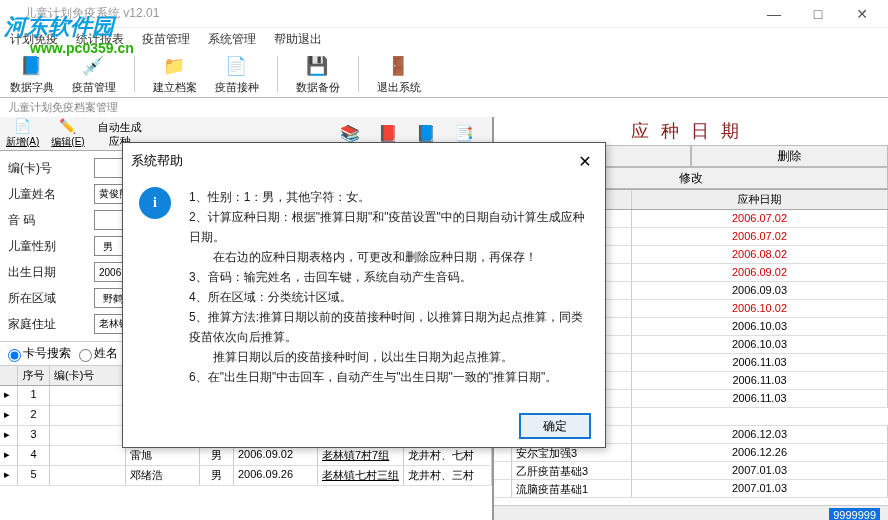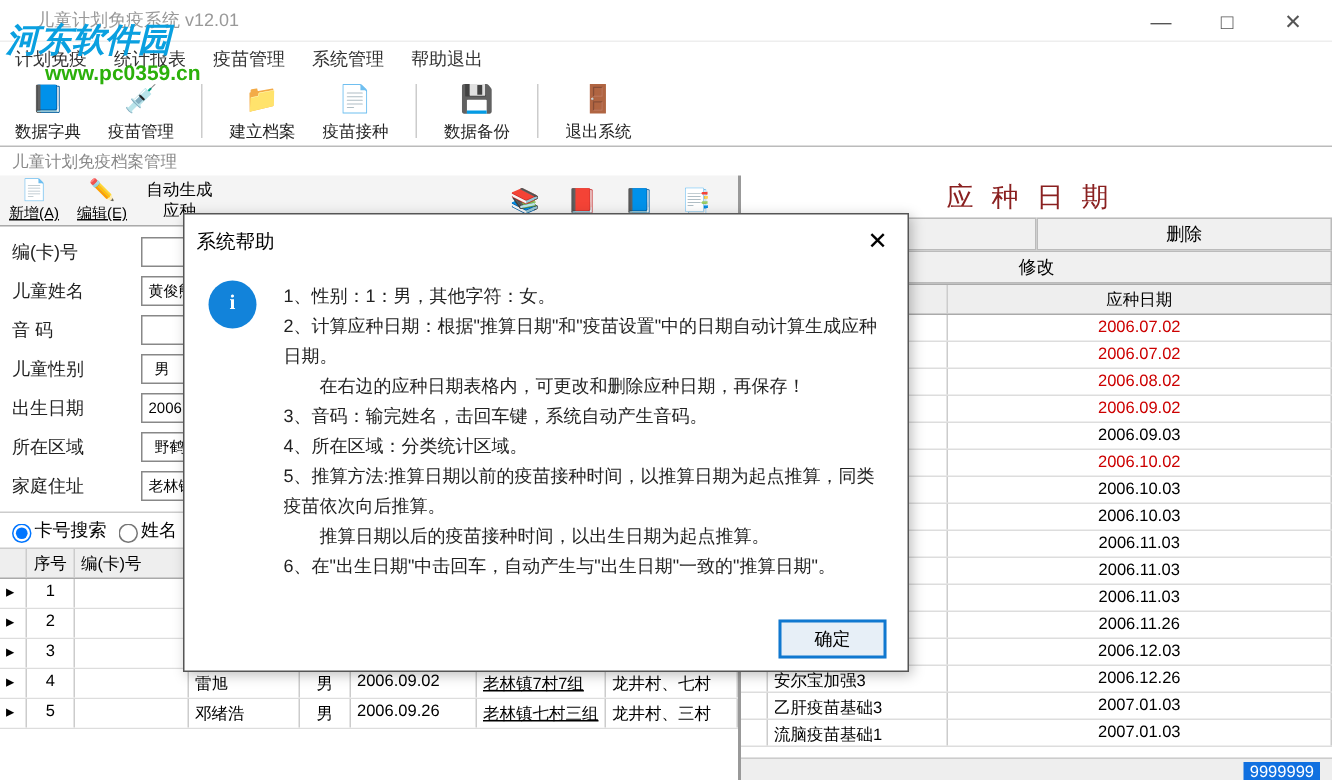--- a/index.html
+++ b/index.html
@@ -321,21 +321,20 @@
             <div class="rc r2 ">2006.11.03</div>
           </div>
           <div class="rgr">
             <div class="rc r0"></div>
             <div class="rc r1"></div>
             <div class="rc r2 ">2006.11.03</div>
           </div>
           <div class="rgr">
             <div class="rc r0"></div>
             <div class="rc r1"></div>
-            <div class="rc r2 ">2006.11.26</div>
           </div>
           <div class="rgr">
             <div class="rc r0"></div>
             <div class="rc r1"></div>
             <div class="rc r2 ">2006.12.03</div>
           </div>
           <div class="rgr">
             <div class="rc r0"></div>
             <div class="rc r1">安尔宝加强3</div>
             <div class="rc r2 ">2006.12.26</div>

